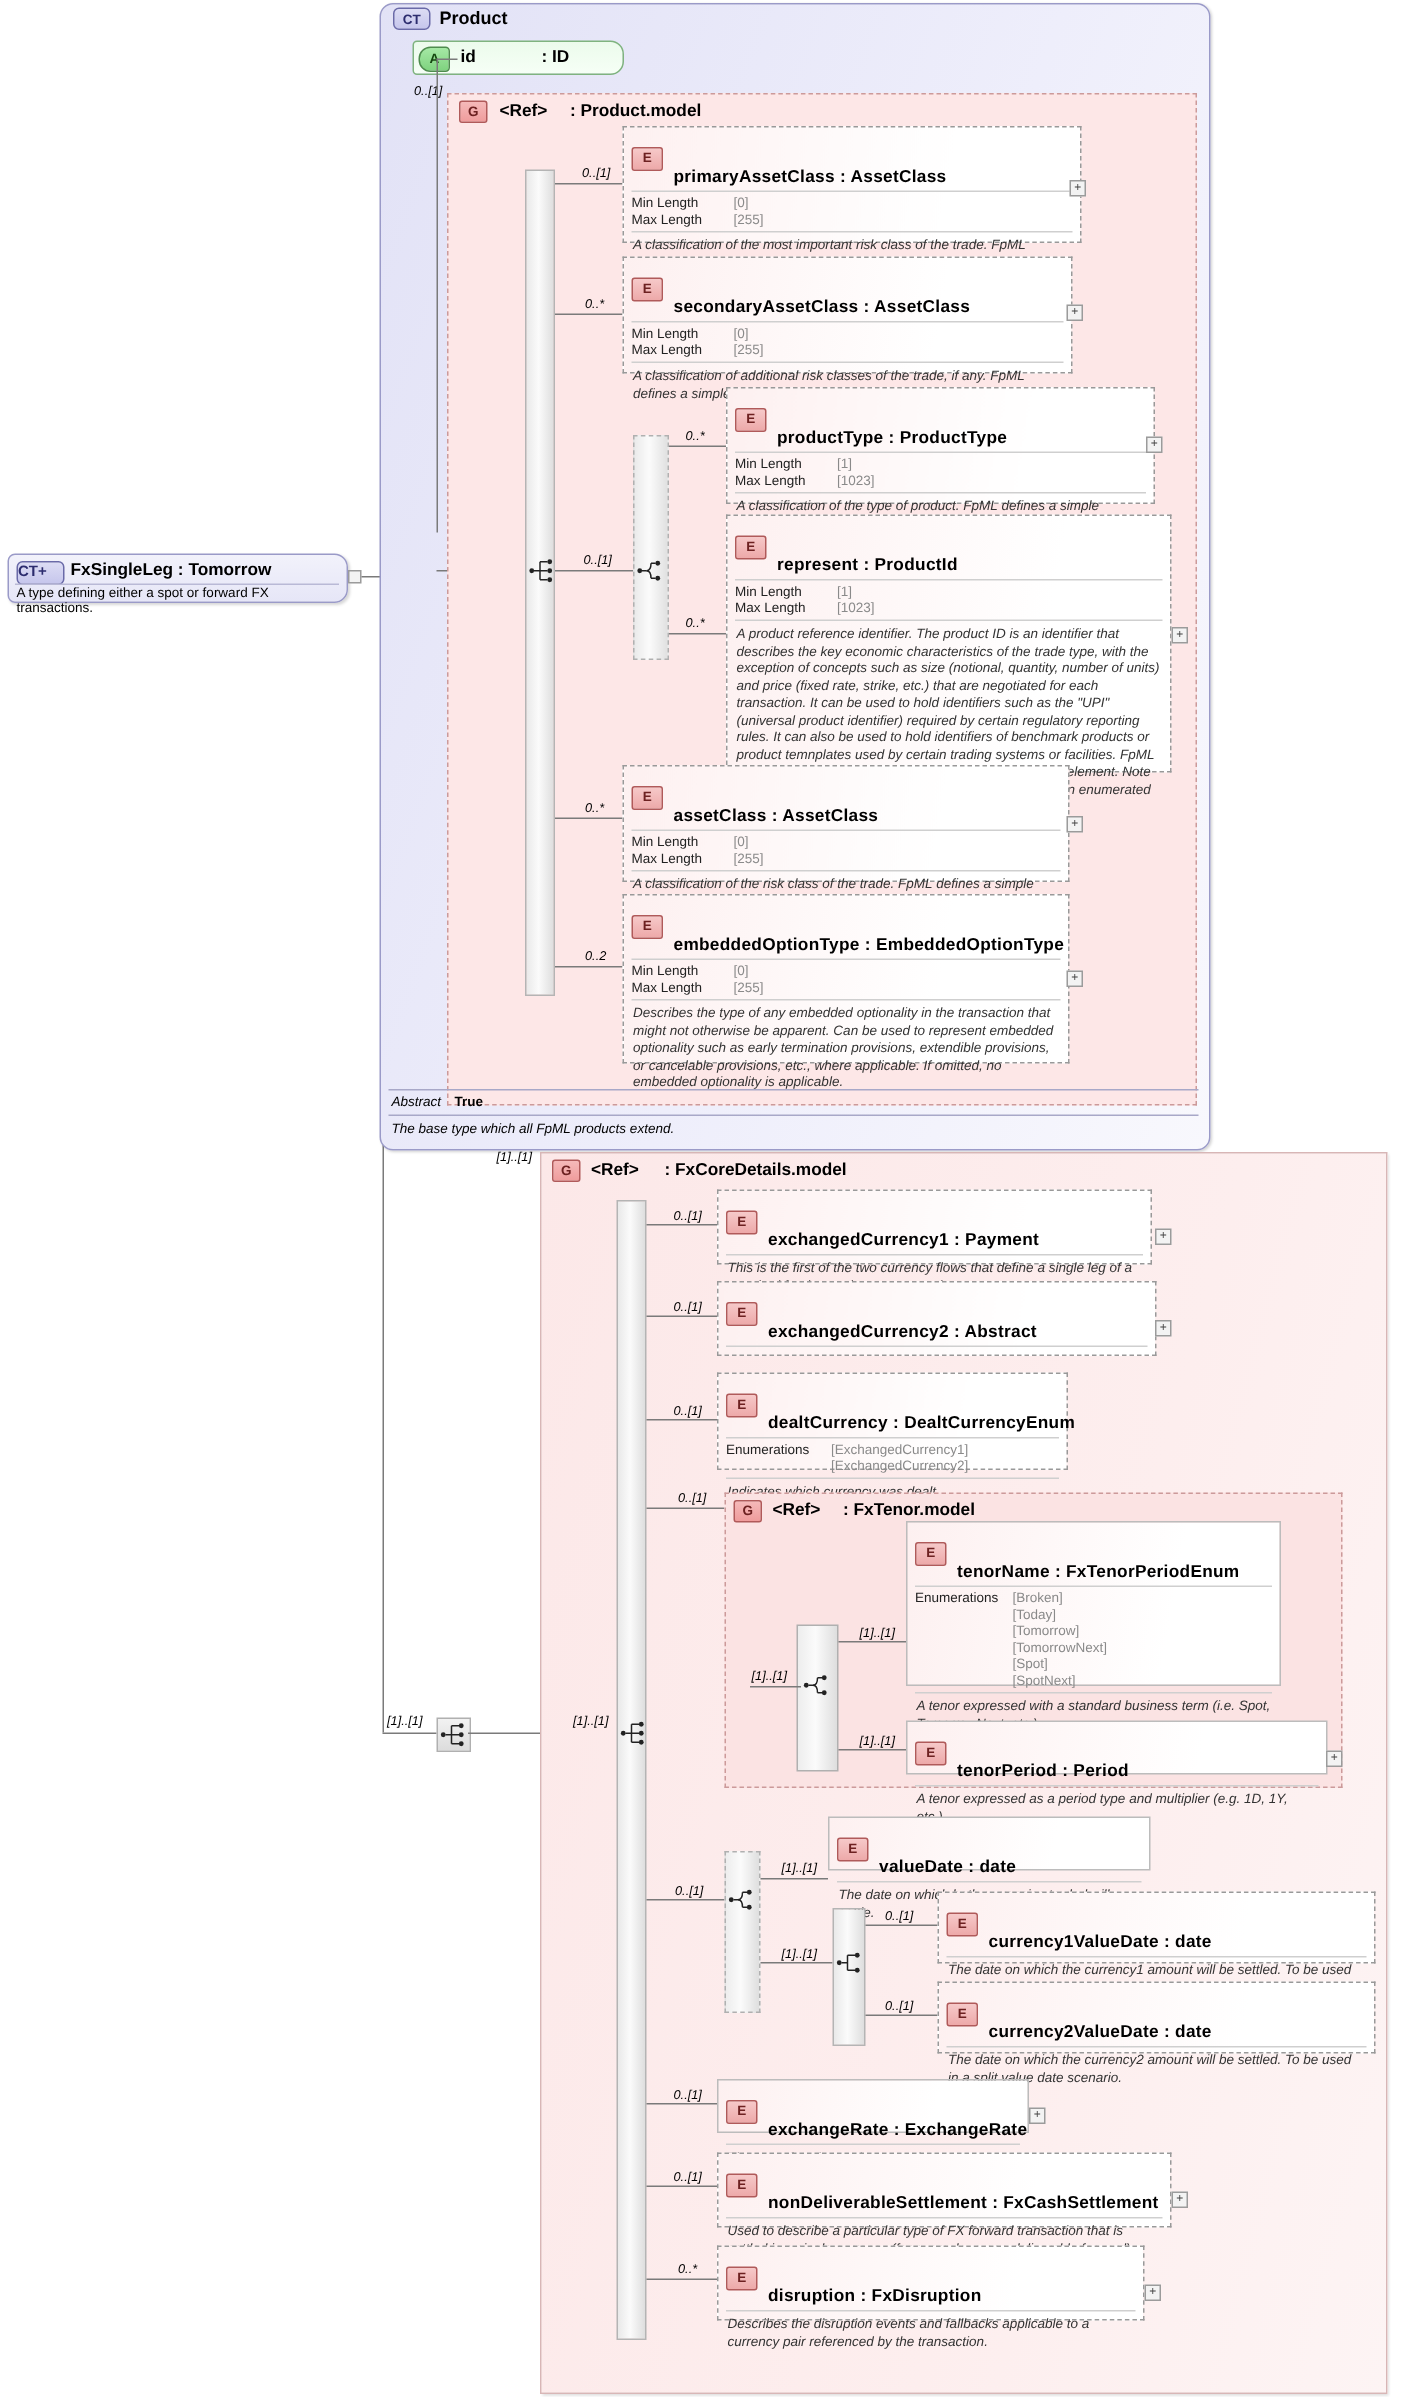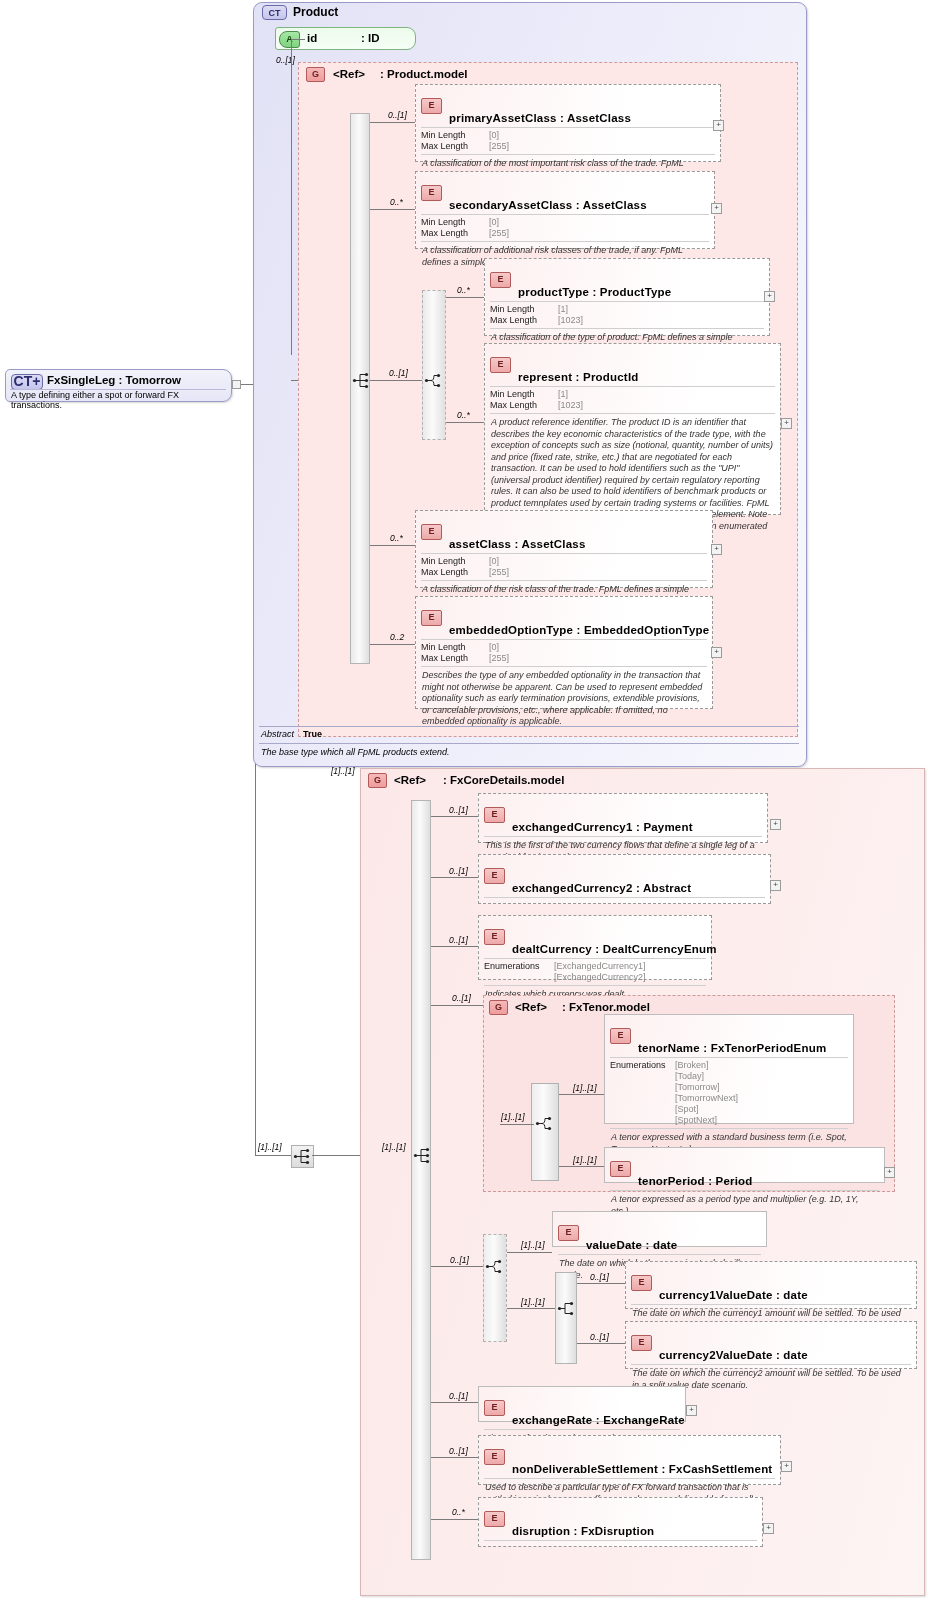--- a/index.html
+++ b/index.html
@@ -101,21 +101,21 @@
      background:linear-gradient(#f2f2f2,#dcdcdc);}
   .cglyph.nb{border:none;background:transparent;}
 
   
   #root-node{left:5px;top:369px;width:227px;height:33px;border:1px solid #9a9ac8;
      border-radius:5px 9px 9px 5px;
      background:linear-gradient(#f2f2fb,#e6e6f7);
      box-shadow:1px 1px 2px rgba(0,0,0,.16);}
   #root-badge{position:absolute;left:5px;top:4px;width:30px;height:14px;border:1px solid #6a6aa8;
      border-radius:4px;background:linear-gradient(#dcdcf4,#c6c6ec);
-     font-size:14px;font-weight:bold;color:#2c2c6e;text-align:center;line-height:13px;}
+     font-size:10px;font-weight:bold;color:#2c2c6e;text-align:left;line-height:13px;}
   #root-name{position:absolute;left:41px;top:4px;font-size:11.5px;font-weight:bold;}
   #root-sep{position:absolute;left:4px;top:19px;width:216px;height:1px;background:#b9b9d6;}
   #root-doc{position:absolute;left:5px;top:20px;font-size:9px;}
   #root-conn{position:absolute;left:232px;top:380px;width:9px;height:9px;border:1px solid #9b9b9b;background:#f3f3f3;}
 </style>
 </head>
 <body>
 
 <div class="abs" id="root-node">
   <div id="root-badge">
@@ -580,14 +580,15 @@
   <div class="doc">Used to describe a particular type of FX forward transaction that is settled in a single currency (for example, a non-deliverable forward).</div>
 </div>
 <div class="plus" style="left:781px;top:1461px;">+</div>
 
 <div class="card dashed pinkish" style="left:478px;top:1497px;width:285px;height:50px;">
   <div class="hdr">
       <div class="ico">E</div>
     <div class="nm">disruption : FxDisruption</div>
     </div>
   <div class="sep"></div>
+  <div class="doc">Describes the disruption events and fallbacks applicable to a currency pair referenced by the transaction.</div>
 </div>
 <div class="plus" style="left:763px;top:1523px;">+</div>
 
 </body></html>

